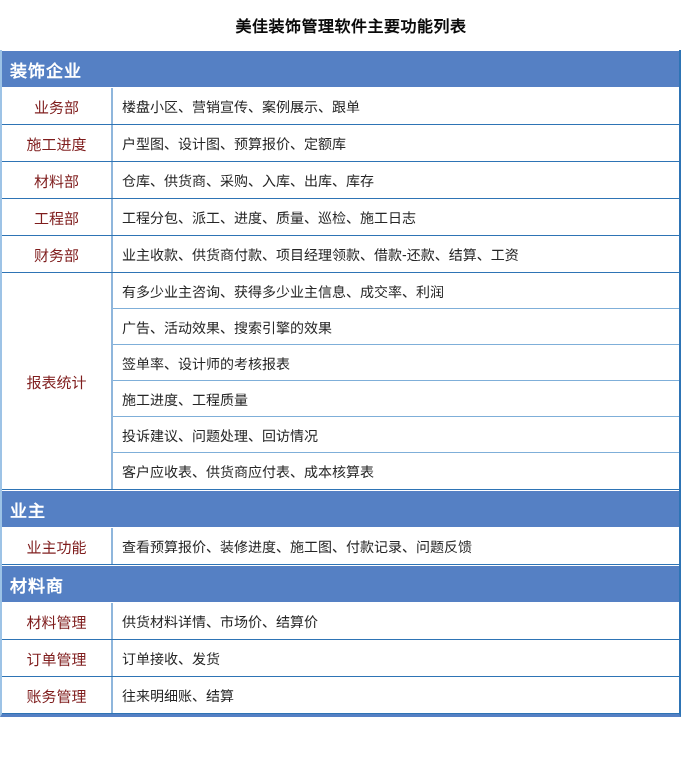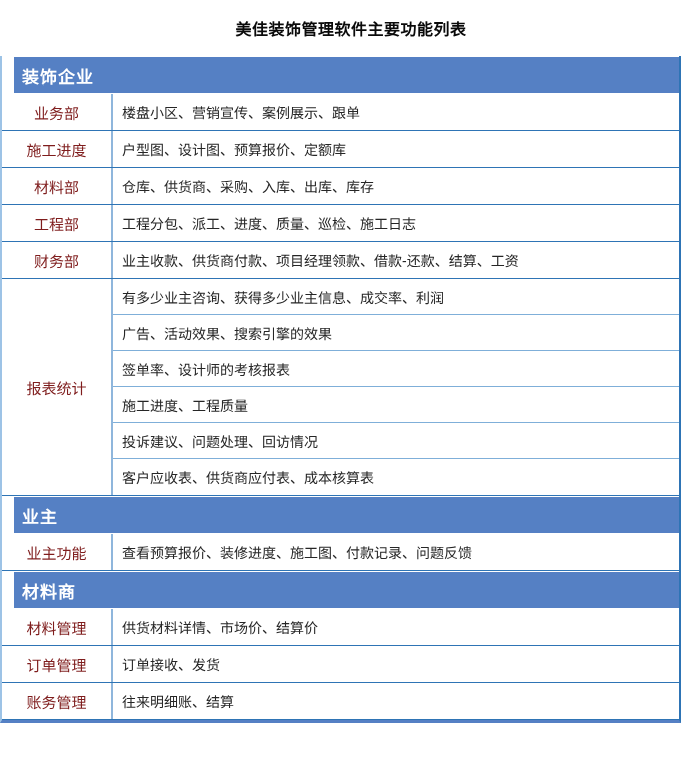--- a/index.html
+++ b/index.html
@@ -7,21 +7,21 @@
   body {
     width: 681px;
     height: 764px;
     font-family: "Liberation Sans", "DejaVu Sans", sans-serif;
     color: #262626;
     overflow: hidden;
   }
   .page { width: 681px; height: 764px; background: #fff; }
 
   .title {
-    height: 56px;
+    height: 50px;
     display: flex;
     align-items: center;
     justify-content: center;
     font-size: 16px;
     font-weight: bold;
     color: #0a0a0a;
     letter-spacing: 0.5px;
     padding-left: 21px;
   }
 
@@ -37,21 +37,20 @@
     background: #5580C4;
     color: #ffffff;
     font-size: 17px;
     font-weight: bold;
     display: flex;
     align-items: center;
     padding-left: 8px;
     border-top: 1px solid #ffffff;
     border-bottom: 1px solid #ffffff;
     letter-spacing: 1px;
-    margin-left: 12px;
   }
 
   .row {
     display: flex;
     border-bottom: 1px solid #2E74B5;
   }
   .row:nth-child(odd) { border-bottom-color: #2E74B5; }
 
   .label-cell {
     width: 111px;

